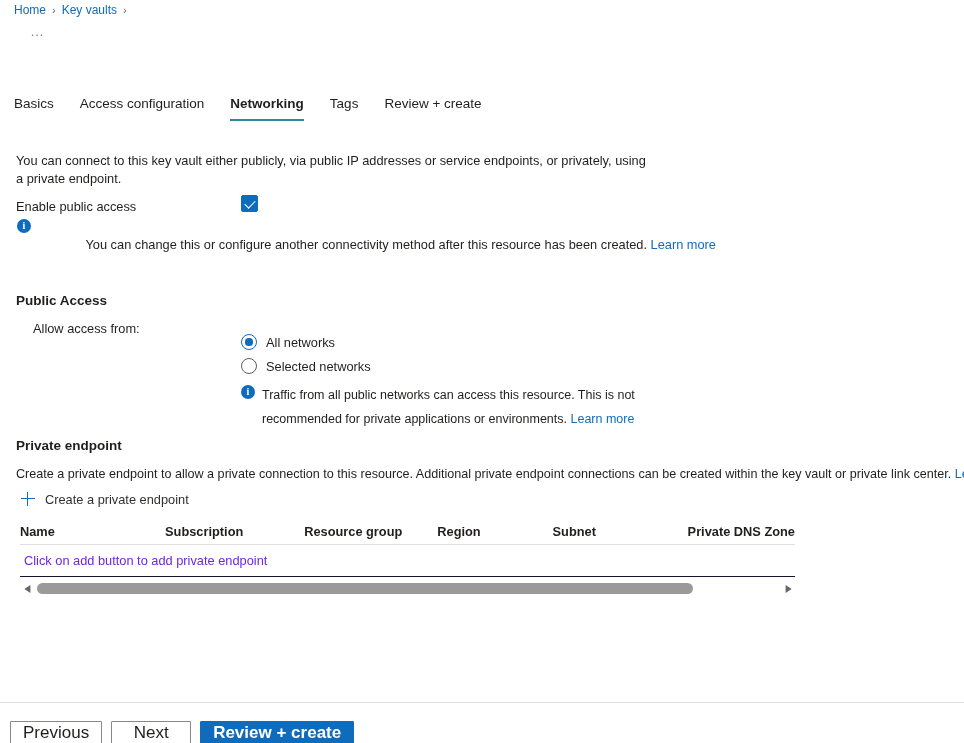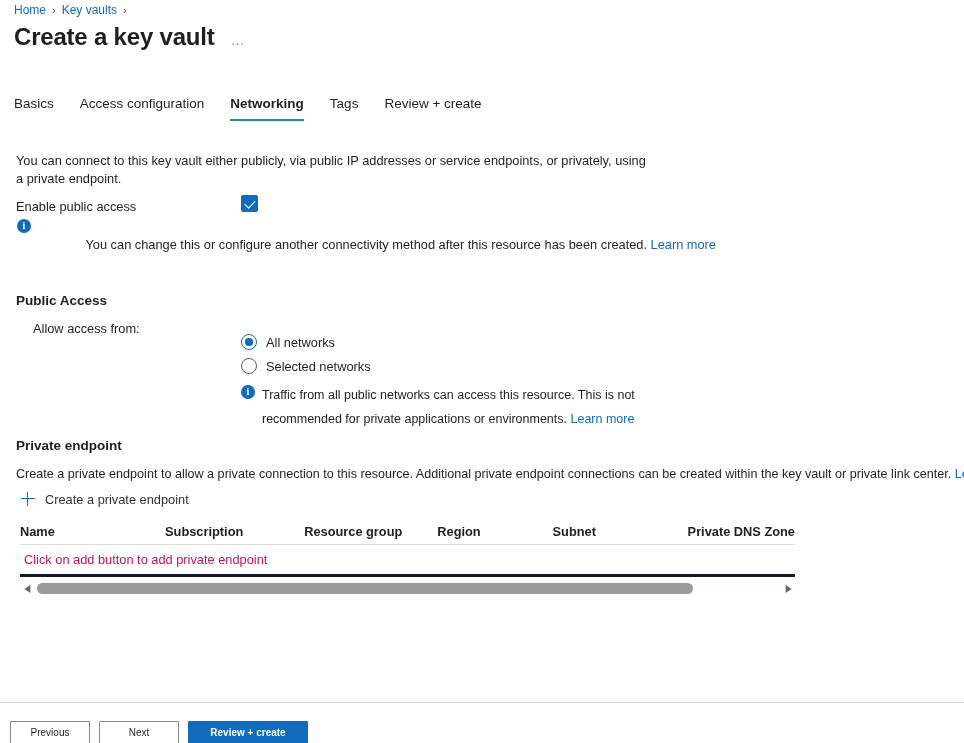--- a/index.html
+++ b/index.html
@@ -299,22 +299,22 @@
   .th-resource-group { width: 134px; }
   .th-region { width: 116px; }
   .th-subnet { width: 134px; }
   .th-dns { width: 110px; text-align: right; }
 
   .pe-empty {
     height: 32px;
     display: flex;
     align-items: center;
     font-size: 12.8px;
-    color: #be185d;
-    border-bottom: 3px solid #0f172a;
+    color: #6d28d9;
+    border-bottom: 1px solid #0f172a;
     padding-left: 4px;
   }
 
   
   .hscroll {
     position: absolute;
     left: 20px;
     top: 580px;
     width: 775px;
     height: 17px;
@@ -375,21 +375,21 @@
     left: 10px;
     top: 721px;
     display: flex;
     align-items: center;
     gap: 9px;
   }
   .btn {
     height: 23px;
     min-width: 80px;
     padding: 0 12px;
-    font-size: 10px;
+    font-size: 17px;
     font-family: "Liberation Sans", sans-serif;
     border: 1px solid #8a8886;
     background: #ffffff;
     color: #201f1e;
     cursor: pointer;
     border-radius: 1px;
     display: flex;
     align-items: center;
     justify-content: center;
     white-space: nowrap;
@@ -406,21 +406,20 @@
 <body>
 
 <div class="breadcrumb">
   <span class="crumb-link">Home</span>
   <span class="crumb-sep">›</span>
   <span class="crumb-link">Key vaults</span>
   <span class="crumb-sep">›</span>
 </div>
 
 <div class="title-row">
-  <div class="page-title">Create a key vault</div>
   <div class="ellipsis-btn">…</div>
 </div>
 
 <div class="tabs">
   <div class="tab">Basics</div>
   <div class="tab">Access configuration</div>
   <div class="tab active">Networking</div>
   <div class="tab">Tags</div>
   <div class="tab">Review + create</div>
 </div>

